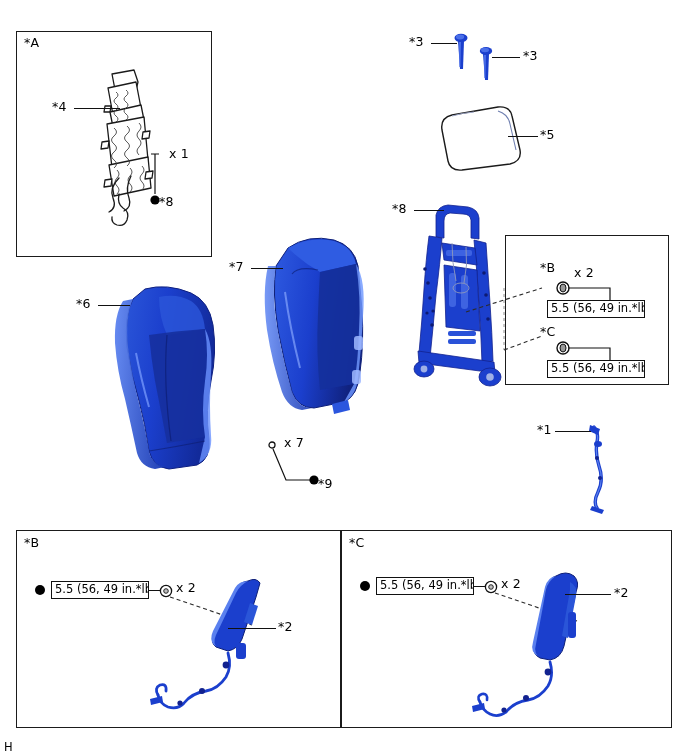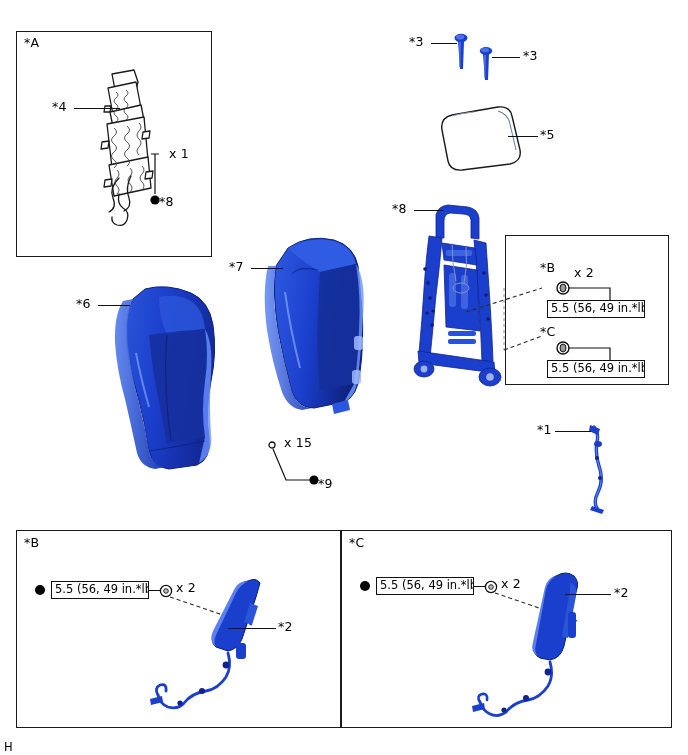--- a/index.html
+++ b/index.html
@@ -256,21 +256,21 @@
   <div class="abs lbl" style="left:229px;top:261px;">*7</div>
   <div class="abs leader" style="left:251px;top:268px;width:32px;"></div>
 
   <div class="abs" style="left:268px;top:440px;width:52px;height:50px;">
     <svg width="52" height="50" viewBox="0 0 52 50">
       <circle cx="4" cy="5" r="3" fill="#fff" stroke="#111" stroke-width="1.3"></circle>
       <path class="solid" d="M5 9 L18 40 L42 40"></path>
       <circle cx="46" cy="40" r="4.6" fill="#000"></circle>
     </svg>
   </div>
-  <div class="abs lbl" style="left:284px;top:437px;">x 15</div>
+  <div class="abs lbl" style="left:284px;top:437px;">x 7</div>
   <div class="abs lbl" style="left:318px;top:478px;">*9</div>
 
   <div class="abs" style="left:580px;top:422px;width:44px;height:92px;">
     <svg width="44" height="92" viewBox="0 0 44 92">
       <path d="M14 5 Q19 11 17 20 Q15 32 19 44 Q24 58 18 70 Q13 80 17 86" fill="none" stroke="#1b3fcd" stroke-width="3.4" stroke-linecap="round"></path>
       <path d="M14 5 Q19 11 17 20 Q15 32 19 44 Q24 58 18 70 Q13 80 17 86" fill="none" stroke="#5b80ee" stroke-width="1.2" stroke-linecap="round"></path>
       <path d="M10 3 L20 7 L18 13 L9 9 Z" fill="#1b3fcd"></path>
       <ellipse cx="18" cy="22" rx="4" ry="3" fill="#1b3fcd"></ellipse>
       <path d="M12 84 L24 88 L22 92 L10 88 Z" fill="#1b3fcd"></path>
       <circle cx="17" cy="36" r="2" fill="#12228f"></circle>

